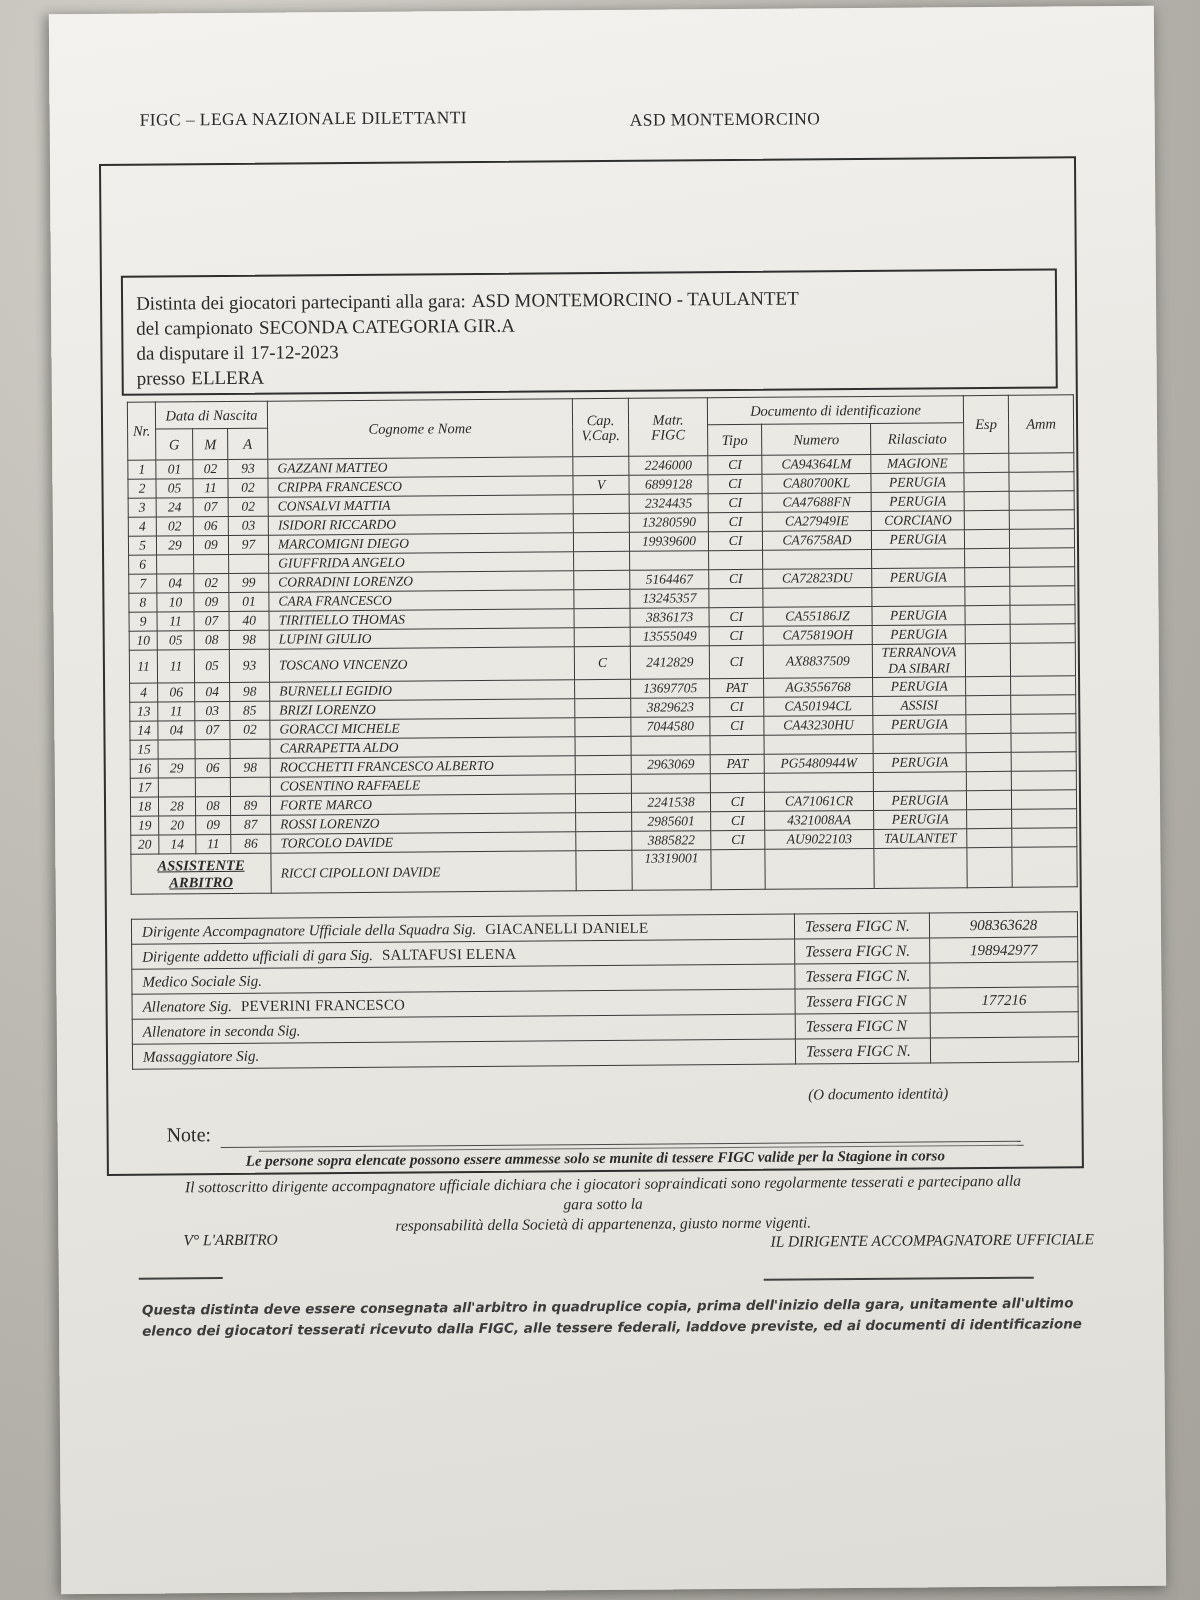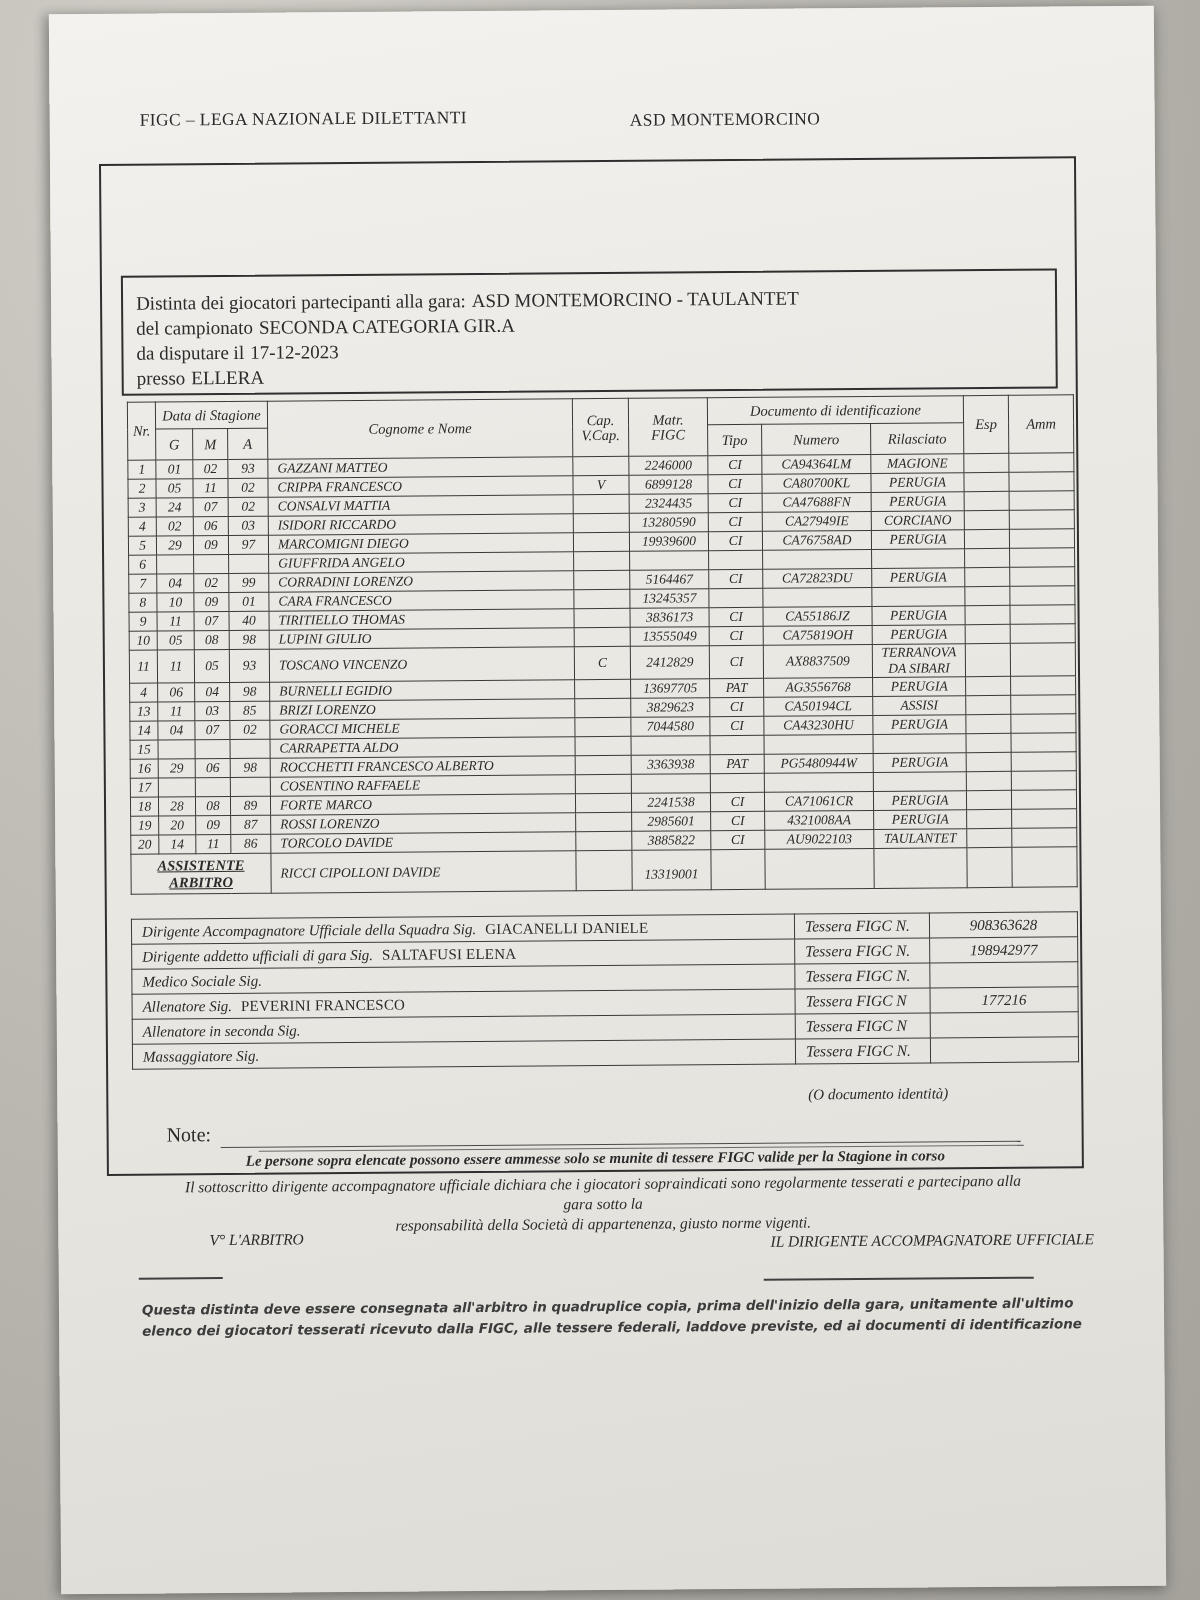--- a/index.html
+++ b/index.html
@@ -26,35 +26,35 @@
   .roster{position:absolute;left:24px;top:236px;width:946px;font-style:italic;font-size:13.5px;}
   .roster th,.roster td{border:1.8px solid #3a3a3a;text-align:center;overflow:hidden;padding:0;font-weight:normal;}
   .roster thead th{font-size:14.5px;line-height:15px;}
   .roster thead tr.h1 th{height:26px;}
   .roster thead tr.h2 th{height:30px;}
   .roster tbody tr{height:19px;}
   .roster td.cell-name{text-align:left;padding-left:9px;}
   .roster .arow{height:40px;}
   .roster .arow .alabel{font-weight:bold;font-size:14.5px;line-height:17px;}
   .roster .arow .alabel div{text-decoration:underline;}
-  .roster .arow .amatr{vertical-align:top;padding-top:16px;}
+  .roster .arow .amatr{vertical-align:top;padding-top:0;}
   .officials{position:absolute;left:24px;top:753px;width:946px;font-size:15px;}
   .officials td{border:1.8px solid #3a3a3a;height:24px;padding:0;overflow:hidden;}
   .officials .olabel{font-style:italic;padding-left:10px;}
   .officials .oname{font-style:normal;margin-left:9px;letter-spacing:.2px;}
   .officials .otess{font-style:italic;font-size:15.5px;padding-left:10px;}
   .officials .oval{font-style:italic;text-align:center;}
   .docnote{position:absolute;left:620px;top:926px;width:300px;text-align:center;font-style:italic;font-size:15px;}
   .noterow{position:absolute;left:58px;top:958px;font-size:20px;}
   .noteline{position:absolute;left:112px;top:982px;width:800px;border-top:1.5px solid #4a4a4a;}
   .noteline2{position:absolute;left:150px;top:986px;width:765px;border-top:1px solid #6a6a6a;}
   .admission{position:absolute;left:0;top:988px;width:100%;text-align:center;font-style:italic;font-weight:600;font-size:15px;}
   .declaration{position:absolute;left:115px;top:1164px;width:860px;text-align:center;font-style:italic;font-size:15.5px;line-height:20px;}
   .sig{position:absolute;font-style:italic;font-size:15.5px;white-space:nowrap;}
-  .sig-left{left:151px;top:1218px;}
+  .sig-left{left:125px;top:1218px;}
   .sig-right{left:712px;top:1224px;}
   .sigline{position:absolute;border-top:2px solid #3f3f3f;}
   .sigline-left{left:80px;top:1264px;width:84px;}
   .sigline-right{left:705px;top:1270px;width:270px;}
   .footnote{position:absolute;left:83px;top:1286px;width:952px;
     font-family:"DejaVu Sans", sans-serif;font-style:italic;font-weight:bold;
     font-size:13.5px;line-height:21px;color:#3c3c3c;}
   
   col.c-nr{width:28px}col.c-g{width:37px}col.c-m{width:35px}col.c-a{width:40px}
   col.c-name{width:305px}col.c-cap{width:56px}col.c-matr{width:79px}
@@ -98,21 +98,21 @@
           <col class="c-matr">
         <col class="c-tipo">
           <col class="c-num">
           <col class="c-ril">
         <col class="c-esp">
           <col class="c-amm">
       </colgroup>
       <thead>
         <tr class="h1">
           <th rowspan="2">Nr.</th>
-          <th colspan="3">Data di Stagione</th>
+          <th colspan="3">Data di Nascita</th>
           <th rowspan="2">Cognome e Nome</th>
           <th rowspan="2">
             <div>Cap.</div>
             <div>V.Cap.</div>
           </th>
           <th rowspan="2">
             <div>Matr.</div>
             <div>FIGC</div>
           </th>
           <th colspan="3">Documento di identificazione</th>
@@ -355,21 +355,21 @@
             <td></td>
           </tr>
 
           <tr>
             <td>16</td>
             <td>29</td>
             <td>06</td>
             <td>98</td>
             <td class="cell-name">ROCCHETTI FRANCESCO ALBERTO</td>
             <td></td>
-            <td>3363938</td>
+            <td>2963069</td>
             <td>PAT</td>
             <td>PG5480944W</td>
             <td>PERUGIA</td>
             <td></td>
             <td></td>
           </tr>
 
           <tr>
             <td>17</td>
             <td></td>

